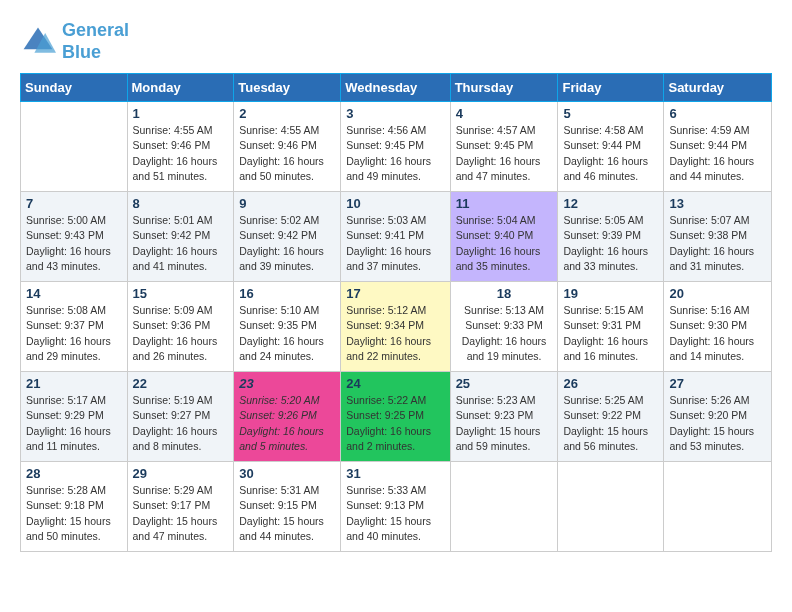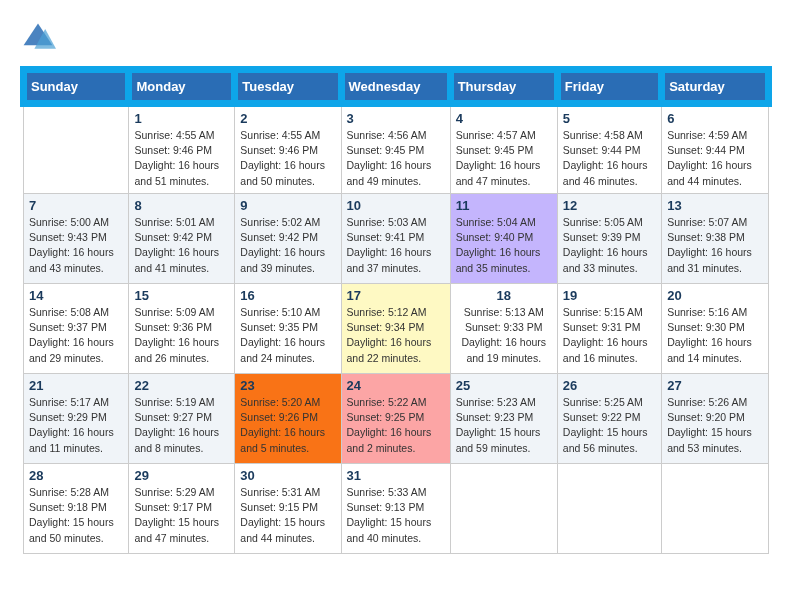--- a/index.html
+++ b/index.html
@@ -52,21 +52,21 @@
       border-collapse: collapse;
       font-size: 11px;
     }
     thead th {
       background-color: #2a6db5;
       color: #fff;
       padding: 6px 4px;
       text-align: left;
       font-size: 13px;
       font-weight: bold;
-      border: 7px solid #0ea5e9;
+      border: 1px solid #0ea5e9;
     }
     tbody td {
       border: 1px solid #ccc;
       vertical-align: top;
       padding: 4px 5px;
       width: 113px;
       height: 90px;
       background: #fff;
     }
     tbody tr:nth-child(even) td {
@@ -90,20 +90,24 @@
   </style>
 </head>
 <body>
 
 <div class="header">
   <div class="logo">
     <svg class="logo-icon" viewBox="0 0 40 40">
       <polygon points="20,4 36,28 4,28" fill="#2a6db5" opacity="0.85"></polygon>
       <polygon points="28,10 40,32 16,32" fill="#4a9fd4" opacity="0.7"></polygon>
     </svg>
+    <div class="logo-text">
+      <div><span>General</span></div>
+      <div style="color:#4a9fd4">Blue</div>
+    </div>
   </div>
   <div class="title-block">
     <div class="month-title"></div>
     <div class="location"></div>
   </div>
 </div>
 
 <table>
   <thead>
     <tr id="header-row">
@@ -206,25 +210,25 @@
       </tr>
       <tr>
         <td style="background: rgb(240, 244, 248);">
           <span class="day-number">21</span>
           <div class="day-info">Sunrise: 5:17 AM<br>Sunset: 9:29 PM<br>Daylight: 16 hours<br>and 11 minutes.</div>
         </td>
         <td style="background: rgb(240, 244, 248);">
           <span class="day-number">22</span>
           <div class="day-info">Sunrise: 5:19 AM<br>Sunset: 9:27 PM<br>Daylight: 16 hours<br>and 8 minutes.</div>
         </td>
-        <td style="background: #f97316;">
+        <td style="background: #ec4899; font-style: italic;">
           <span class="day-number">23</span>
           <div class="day-info">Sunrise: 5:20 AM<br>Sunset: 9:26 PM<br>Daylight: 16 hours<br>and 5 minutes.</div>
         </td>
-        <td style="background: #fca5a5;">
+        <td style="background: #22c55e;">
           <span class="day-number">24</span>
           <div class="day-info">Sunrise: 5:22 AM<br>Sunset: 9:25 PM<br>Daylight: 16 hours<br>and 2 minutes.</div>
         </td>
         <td style="background: rgb(240, 244, 248);">
           <span class="day-number">25</span>
           <div class="day-info">Sunrise: 5:23 AM<br>Sunset: 9:23 PM<br>Daylight: 15 hours<br>and 59 minutes.</div>
         </td>
         <td style="background: rgb(240, 244, 248);">
           <span class="day-number">26</span>
           <div class="day-info">Sunrise: 5:25 AM<br>Sunset: 9:22 PM<br>Daylight: 15 hours<br>and 56 minutes.</div>

